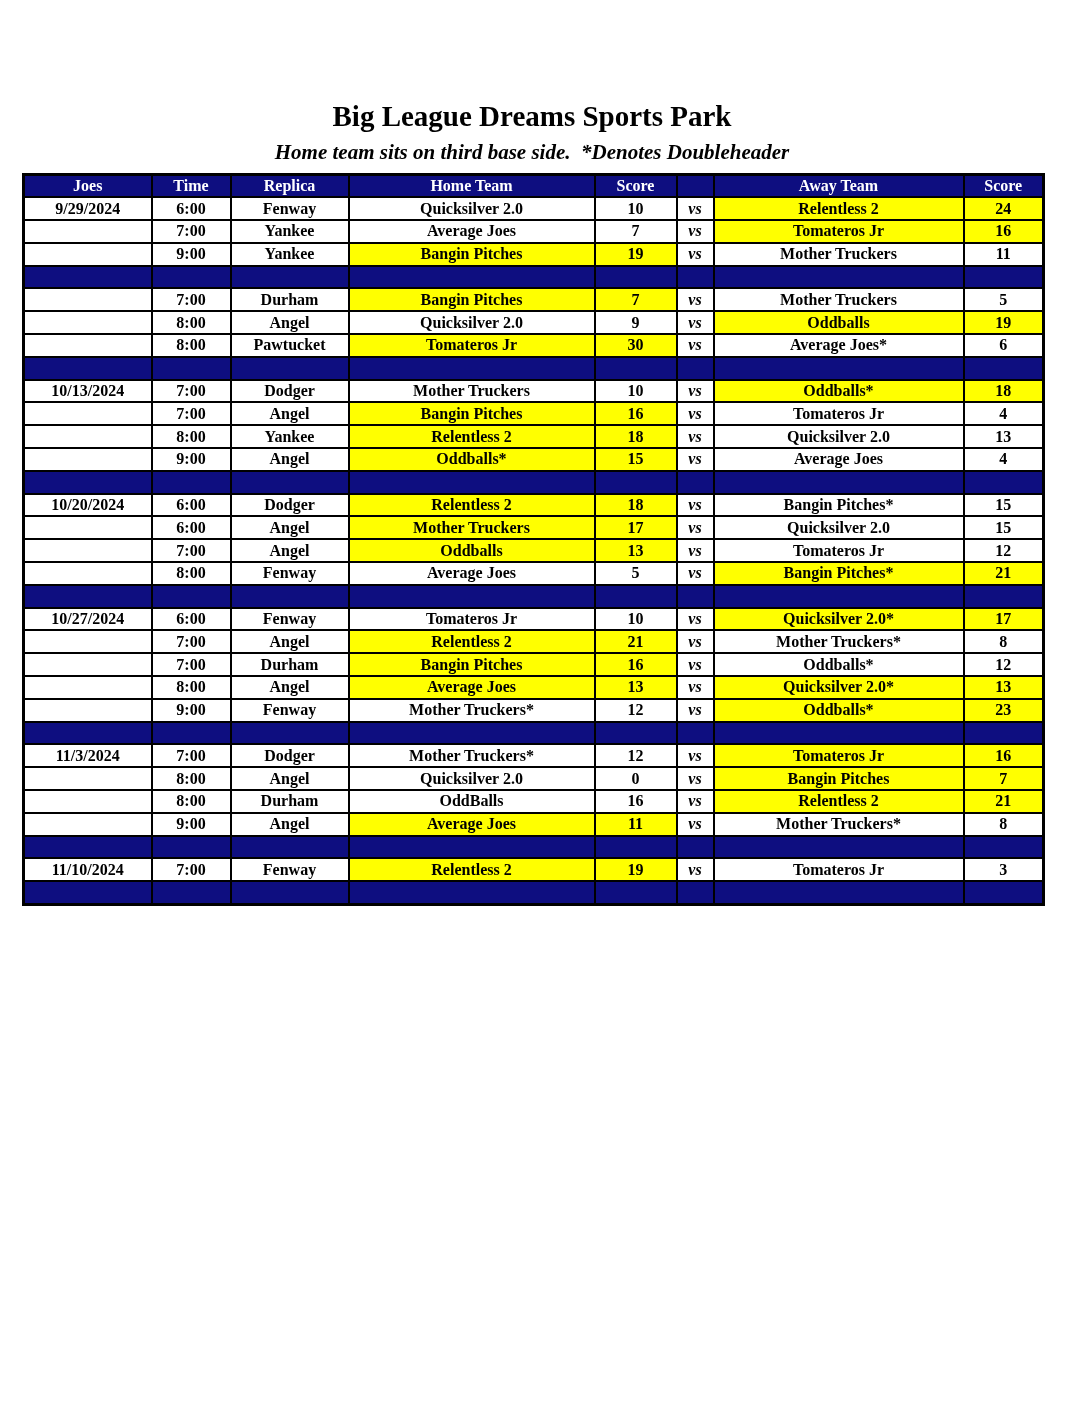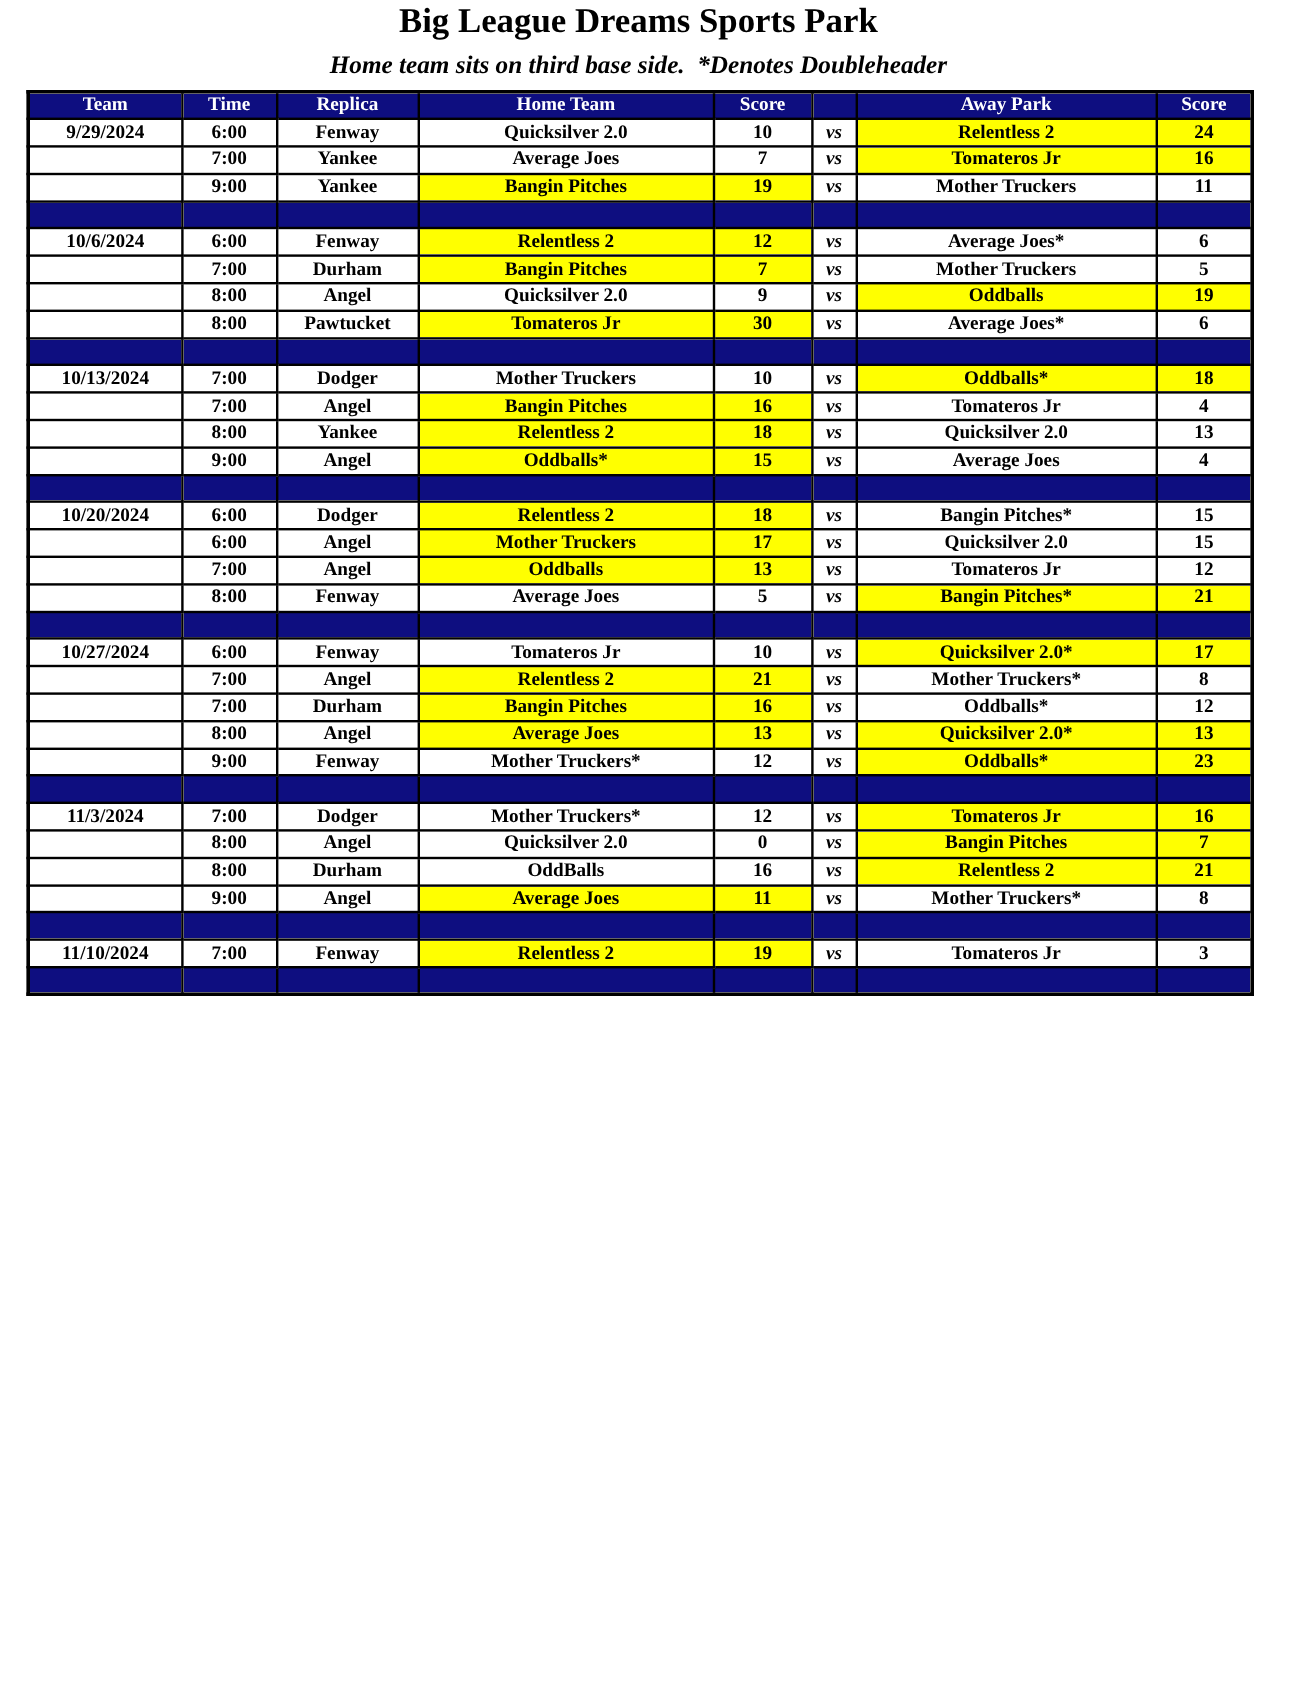--- a/index.html
+++ b/index.html
@@ -9,21 +9,21 @@
     --body-text: #000000;
   }
   * { box-sizing: border-box; }
   html, body {
     margin: 0; padding: 0;
     background: #ffffff;
     width: 1088px; height: 1408px;
     font-family: "Liberation Serif", "DejaVu Serif", serif;
     color: var(--body-text);
   }
-  .page { }
+  .page { padding-top: 98px; }
   .titles {
     width: 1020px;
     margin-left: 22px;
     text-align: center;
   }
   .title {
     font-size: 29px;
     font-weight: bold;
     line-height: 36px;
     margin: 0;
@@ -93,27 +93,27 @@
       <col style="width:79px">
       <col style="width:118px">
       <col style="width:246px">
       <col style="width:82px">
       <col style="width:37px">
       <col style="width:250px">
       <col style="width:80px">
     </colgroup>
     <thead>
       <tr>
-        <th>Team</th>
+        <th>Joes</th>
         <th>Time</th>
         <th>Replica</th>
         <th>Home Team</th>
         <th>Score</th>
         <th></th>
-        <th>Away Park</th>
+        <th>Away Team</th>
         <th>Score</th>
       </tr>
     </thead>
     <tbody id="schedule-body">
         <tr>
           <td>9/29/2024</td>
           <td>6:00</td>
           <td>Fenway</td>
           <td>Quicksilver 2.0</td>
           <td>10</td>
@@ -145,30 +145,20 @@
           <td class="sep"></td>
           <td class="sep"></td>
           <td class="sep"></td>
           <td class="sep"></td>
           <td class="sep"></td>
           <td class="sep"></td>
           <td class="sep"></td>
           <td class="sep"></td>
         </tr>
         <tr>
-          <td>10/6/2024</td>
-          <td>6:00</td>
-          <td>Fenway</td>
-          <td class="hl">Relentless 2</td>
-          <td class="hl">12</td>
-          <td class="vs">vs</td>
-          <td>Average Joes*</td>
-          <td>6</td>
-        </tr>
-        <tr>
           <td></td>
           <td>7:00</td>
           <td>Durham</td>
           <td class="hl">Bangin Pitches</td>
           <td class="hl">7</td>
           <td class="vs">vs</td>
           <td>Mother Truckers</td>
           <td>5</td>
         </tr>
         <tr>

